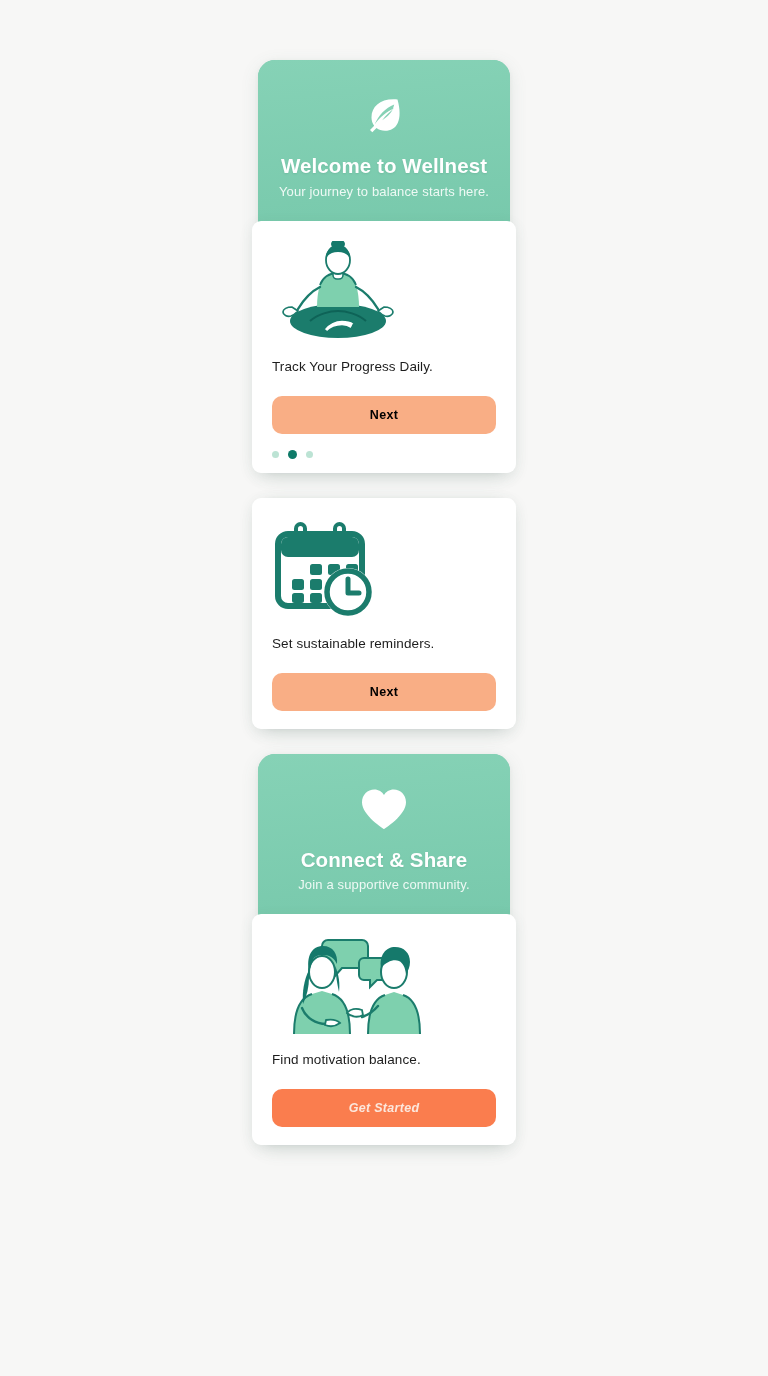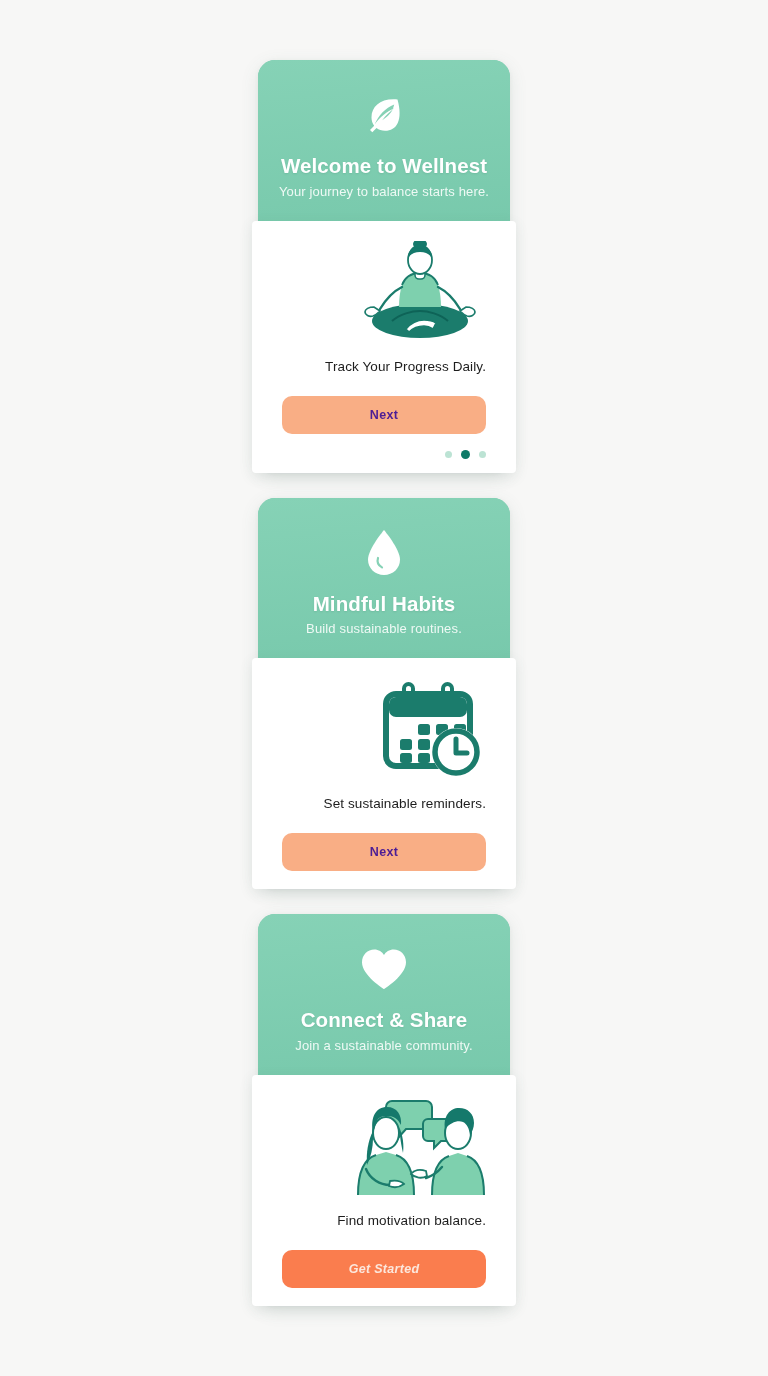--- a/index.html
+++ b/index.html
@@ -38,40 +38,40 @@
     text-shadow:0 1px 2px rgba(60,120,100,.18);
   }
   .head-sub{
     color:#F2FBF7;font-size:13px;font-weight:normal;text-align:center;
     margin-top:6px;letter-spacing:.15px;opacity:.97;
   }
   .head-spacer{height:22px;}
 
   
   .panel{
-    background:#FFFFFF;border-radius:4px;
+    background:#FFFFFF;border-radius:9px;
     margin:0 -6px;width:calc(100% + 12px);
     position:relative;z-index:3;
     box-shadow:0 4px 14px rgba(70,100,90,.10);
-    display:flex;flex-direction:column;align-items:flex-end;
-    padding:18px 30px 18px;
+    display:flex;flex-direction:column;align-items:flex-start;
+    padding:18px 20px 18px;
   }
   .illo{height:108px;display:flex;align-items:center;justify-content:center;}
   .illo svg{display:block;}
   .caption{
     font-size:13.5px;color:#1D1D1D;text-align:center;margin-top:12px;
     letter-spacing:.1px;
   }
   .cta{
     margin-top:22px;width:100%;height:38px;border:none;border-radius:10px;
     display:flex;align-items:center;justify-content:center;
     font-size:12.5px;font-weight:bold;letter-spacing:.3px;cursor:pointer;
     font-family:"Liberation Sans", sans-serif;
   }
-  .cta.soft{background:#F9AE85;color:#4c1d95;}
+  .cta.soft{background:#F9AE85;color:#000000;}
   .cta.strong{background:#FA7D4E;color:#FCE7DC;font-style:italic;}
 
   .dots{display:flex;align-items:center;justify-content:center;gap:9px;margin-top:16px;}
   .dot{width:7px;height:7px;border-radius:50%;background:#BCE3D4;}
   .dot.active{width:9px;height:9px;background:#0E7A68;}
 
   
   .card--one .panel{padding-bottom:14px;}
 </style>
 </head>
@@ -121,31 +121,20 @@
       <button class="cta soft">Next</button>
       <div class="dots">
         <span class="dot"></span>
         <span class="dot active"></span>
         <span class="dot"></span>
       </div>
     </div>
   </div>
 
   <div class="card">
-    <div class="card-head">
-      <div class="head-icon">
-        <svg width="40" height="50" viewBox="0 0 40 50" aria-hidden="true">
-          <path d="M20 2C20 2 4 21 4 31.5 4 40.5 11.2 47 20 47s16-6.5 16-15.5C36 21 20 2 20 2z" fill="#FFFFFF"></path>
-          <path d="M14 30c-1.2 4 .6 7.6 4 9.4" fill="none" stroke="#86D2B6" stroke-width="2.2" stroke-linecap="round"></path>
-        </svg>
-      </div>
-      <div class="head-title">Mindful Habits</div>
-      <div class="head-sub">Build sustainable routines.</div>
-      <div class="head-spacer"></div>
-    </div>
 
     <div class="panel">
       <div class="illo">
         <svg width="106" height="96" viewBox="0 0 106 96" aria-hidden="true">
 
           <rect x="24" y="2" width="9" height="20" rx="4.5" fill="none" stroke="#1B7C6C" stroke-width="4"></rect>
           <rect x="63" y="2" width="9" height="20" rx="4.5" fill="none" stroke="#1B7C6C" stroke-width="4"></rect>
 
           <rect x="6" y="12" width="84" height="72" rx="10" fill="none" stroke="#1B7C6C" stroke-width="6"></rect>
           <rect x="9" y="15" width="78" height="20" rx="7" fill="#1B7C6C"></rect>
@@ -170,21 +159,21 @@
   </div>
 
   <div class="card">
     <div class="card-head">
       <div class="head-icon">
         <svg width="48" height="44" viewBox="0 0 48 44" aria-hidden="true">
           <path d="M24 42S2 28.5 2 15.2C2 7.8 7.6 2.5 14.3 2.5c4.3 0 8 2.3 9.7 5.6 1.7-3.3 5.4-5.6 9.7-5.6C40.4 2.5 46 7.8 46 15.2 46 28.5 24 42 24 42z" fill="#FFFFFF"></path>
         </svg>
       </div>
       <div class="head-title">Connect &amp; Share</div>
-      <div class="head-sub">Join a sustainable community.</div>
+      <div class="head-sub">Join a supportive community.</div>
       <div class="head-spacer"></div>
     </div>
 
     <div class="panel">
       <div class="illo">
         <svg width="150" height="104" viewBox="0 0 150 104" aria-hidden="true">
 
           <path d="M56 6h34a6 6 0 0 1 6 6v16a6 6 0 0 1-6 6H70l-8 9v-9h-6a6 6 0 0 1-6-6V12a6 6 0 0 1 6-6z" fill="#7ED0AE" stroke="#1B7C6C" stroke-width="2"></path>
           <path d="M92 24h22a5 5 0 0 1 5 5v12a5 5 0 0 1-5 5h-9l-7 7v-7h-6a5 5 0 0 1-5-5V29a5 5 0 0 1 5-5z" fill="#7ED0AE" stroke="#1B7C6C" stroke-width="2"></path>
 

